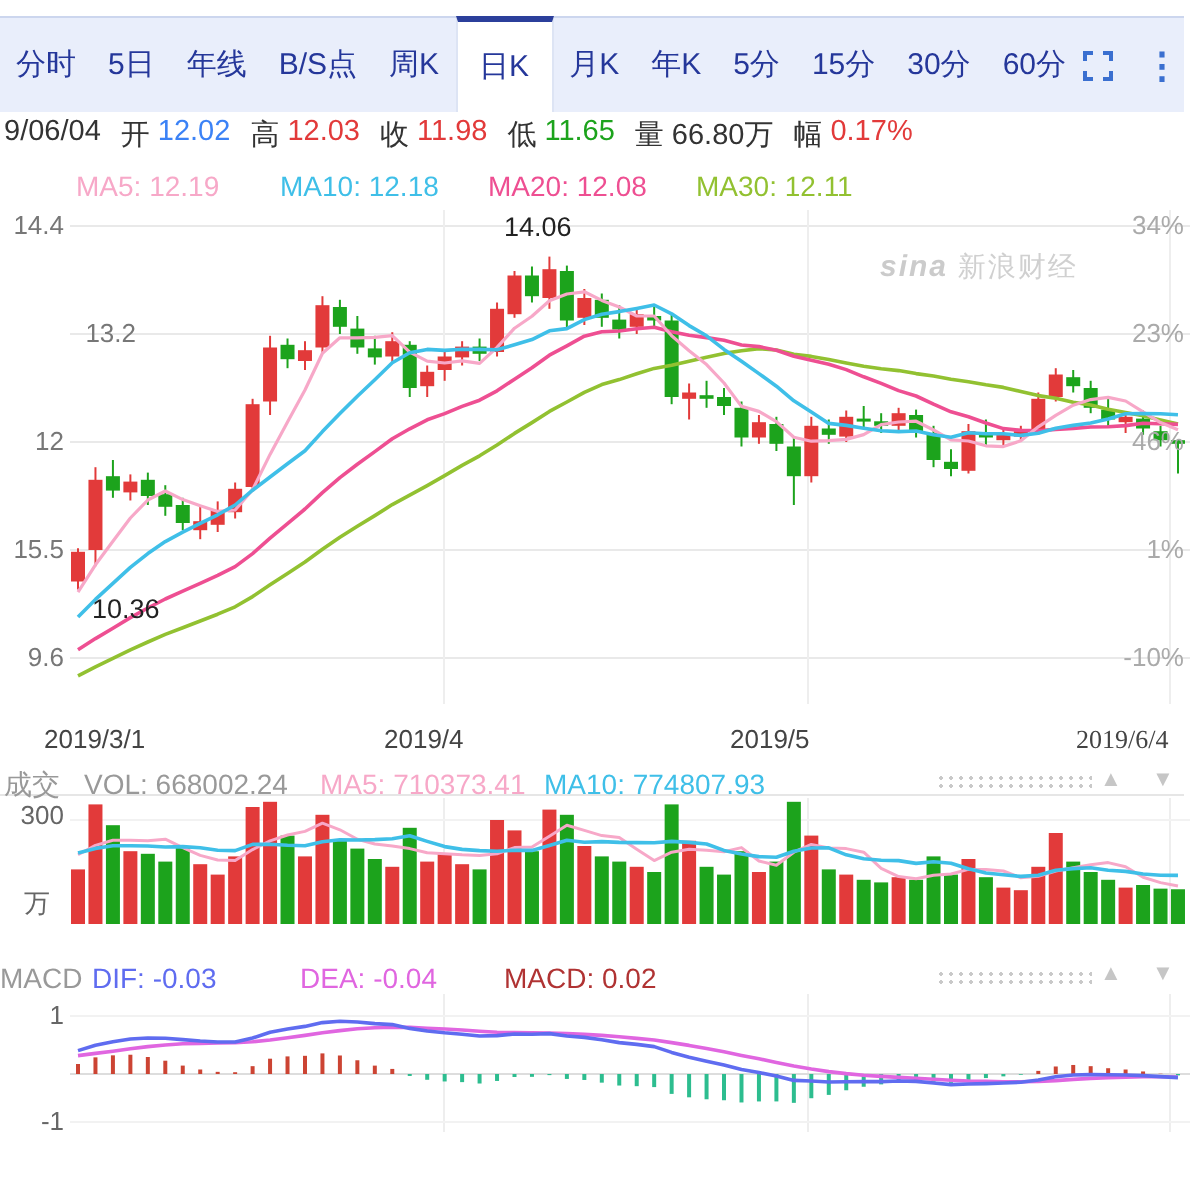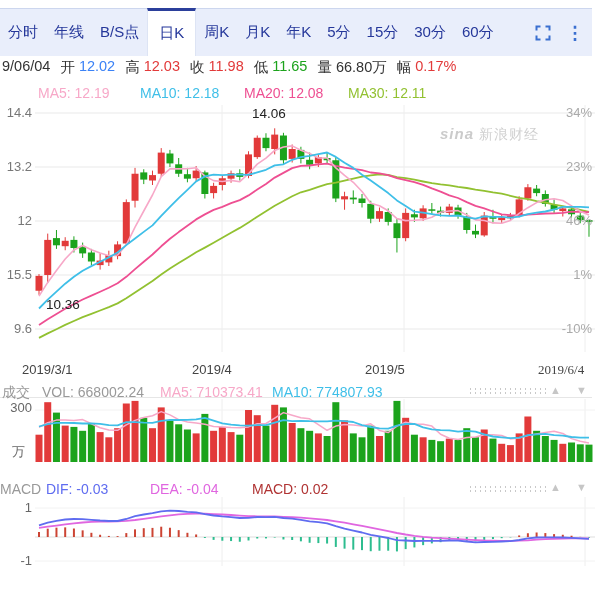--- a/index.html
+++ b/index.html
@@ -322,24 +322,25 @@
       <line x1="562.8000000000001" x2="562.8000000000001" y1="537" y2="534.7536380550636" stroke="#cc4433" stroke-width="2"></line>
       <line x1="571.53" x2="571.53" y1="537" y2="535.7296087260048" stroke="#cc4433" stroke-width="2"></line>
       <line x1="580.26" x2="580.26" y1="537" y2="536.8632467356131" stroke="#cc4433" stroke-width="2"></line>
       <line x1="588.99" x2="588.99" y1="537" y2="537.7034638840856" stroke="#2dbd8f" stroke-width="2"></line>
       <polyline points="39,527.8 47.730000000000004,526.7 56.46,525.6 65.19,524.4 73.92,523.3 82.65,522.5 91.38,521.9 100.11,521.7 108.84,521.5 117.57000000000001,521.4 126.30000000000001,520.9 135.03,520.0 143.76,518.9 152.49,517.7 161.22,516.4 169.95000000000002,515.3 178.68,514.4 187.41,513.9 196.14000000000001,513.6 204.87,513.7 213.60000000000002,514.1 222.33,514.5 231.06,515.0 239.79000000000002,515.6 248.52,516.1 257.25,516.3 265.98,516.4 274.71000000000004,516.5 283.44,516.8 292.17,517.2 300.90000000000003,517.7 309.63,518.4 318.36,519.2 327.09000000000003,520.0 335.82,521.3 344.55,522.7 353.28000000000003,524.3 362.01,525.9 370.74,527.7 379.47,529.4 388.20000000000005,531.2 396.93,533.0 405.66,534.5 414.39000000000004,535.8 423.12,536.8 431.85,537.6 440.58000000000004,538.2 449.31,538.7 458.04,539.1 466.77000000000004,539.6 475.5,540.1 484.23,540.5 492.96000000000004,540.7 501.69,540.9 510.42,540.9 519.1500000000001,540.7 527.88,540.3 536.61,539.7 545.34,539.2 554.07,538.9 562.8000000000001,538.6 571.53,538.4 580.26,538.4 588.99,538.5 " fill="none" stroke="#e066e0" stroke-width="1.8" stroke-linejoin="round"></polyline>
       <polyline points="39,525.3 47.730000000000004,522.6 56.46,520.9 65.19,519.5 73.92,519.0 82.65,519.1 91.38,519.8 100.11,520.5 108.84,521.0 117.57000000000001,521.0 126.30000000000001,519.0 135.03,516.1 143.76,514.5 152.49,513.2 161.22,511.3 169.95000000000002,510.6 178.68,511.0 187.41,511.8 196.14000000000001,512.3 204.87,514.2 213.60000000000002,515.5 222.33,516.4 231.06,517.1 239.79000000000002,518.0 248.52,517.8 257.25,517.0 265.98,517.1 274.71000000000004,516.8 283.44,518.0 292.17,518.7 300.90000000000003,519.9 309.63,521.3 318.36,522.2 327.09000000000003,523.3 335.82,526.2 344.55,528.6 353.28000000000003,530.6 362.01,532.5 370.74,534.8 379.47,536.3 388.20000000000005,538.0 396.93,540.2 405.66,540.5 414.39000000000004,541.0 423.12,540.9 431.85,540.8 440.58000000000004,540.8 449.31,540.5 458.04,540.7 466.77000000000004,541.5 475.5,542.3 484.23,542.0 492.96000000000004,541.8 501.69,541.5 510.42,541.1 519.1500000000001,540.0 527.88,538.4 536.61,537.5 545.34,537.3 554.07,537.4 562.8000000000001,537.5 571.53,537.8 580.26,538.3 588.99,538.8 " fill="none" stroke="#5f6cf0" stroke-width="1.8" stroke-linejoin="round"></polyline>
     </svg>
 
   <div class="tabbar">
     <div class="tab">分时</div>
+    <div class="tab">5日</div>
     <div class="tab">年线</div>
     <div class="tab">B/S点</div>
+    <div class="tab">周K</div>
     <div class="tab active">日K</div>
-    <div class="tab">周K</div>
     <div class="tab">月K</div>
     <div class="tab">年K</div>
     <div class="tab">5分</div>
     <div class="tab">15分</div>
     <div class="tab">30分</div>
     <div class="tab">60分</div>
     <div class="tabbar-icons">
       <svg width="16" height="16" viewBox="0 0 16 16">
         <path d="M1.5 5.5 V1.5 H5.5 M10.5 1.5 H14.5 V5.5 M14.5 10.5 V14.5 H10.5 M5.5 14.5 H1.5 V10.5" fill="none" stroke="#3a6fd0" stroke-width="2"></path>
       </svg>
@@ -381,21 +382,21 @@
     <span class="abs" style="left: 244px; color: rgb(238, 79, 146);">MA20: 12.08</span>
     <span class="abs" style="left: 348px; color: rgb(146, 193, 49);">MA30: 12.11</span>
   </div>
 
   <div class="watermark">
     <span class="brand">sina</span>
     <span>新浪财经</span>
   </div>
 
   <span class="tickL" style="top:105px;left:0;">14.4</span>
-  <span class="tickL" style="top:159px;left:0;">13.2</span>
+  <span class="tickL" style="top:159px;left:0;padding-left:36px;">13.2</span>
   <span class="tickL" style="top:213px;left:0;">12</span>
   <span class="tickL" style="top:267px;left:0;">15.5</span>
   <span class="tickL" style="top:321px;left:0;">9.6</span>
 
   <span class="tickR" style="top:105px;">34%</span>
   <span class="tickR" style="top:159px;">23%</span>
   <span class="tickR" style="top:213px;">46%</span>
   <span class="tickR" style="top:267px;">1%</span>
   <span class="tickR" style="top:321px;">-10%</span>
 

